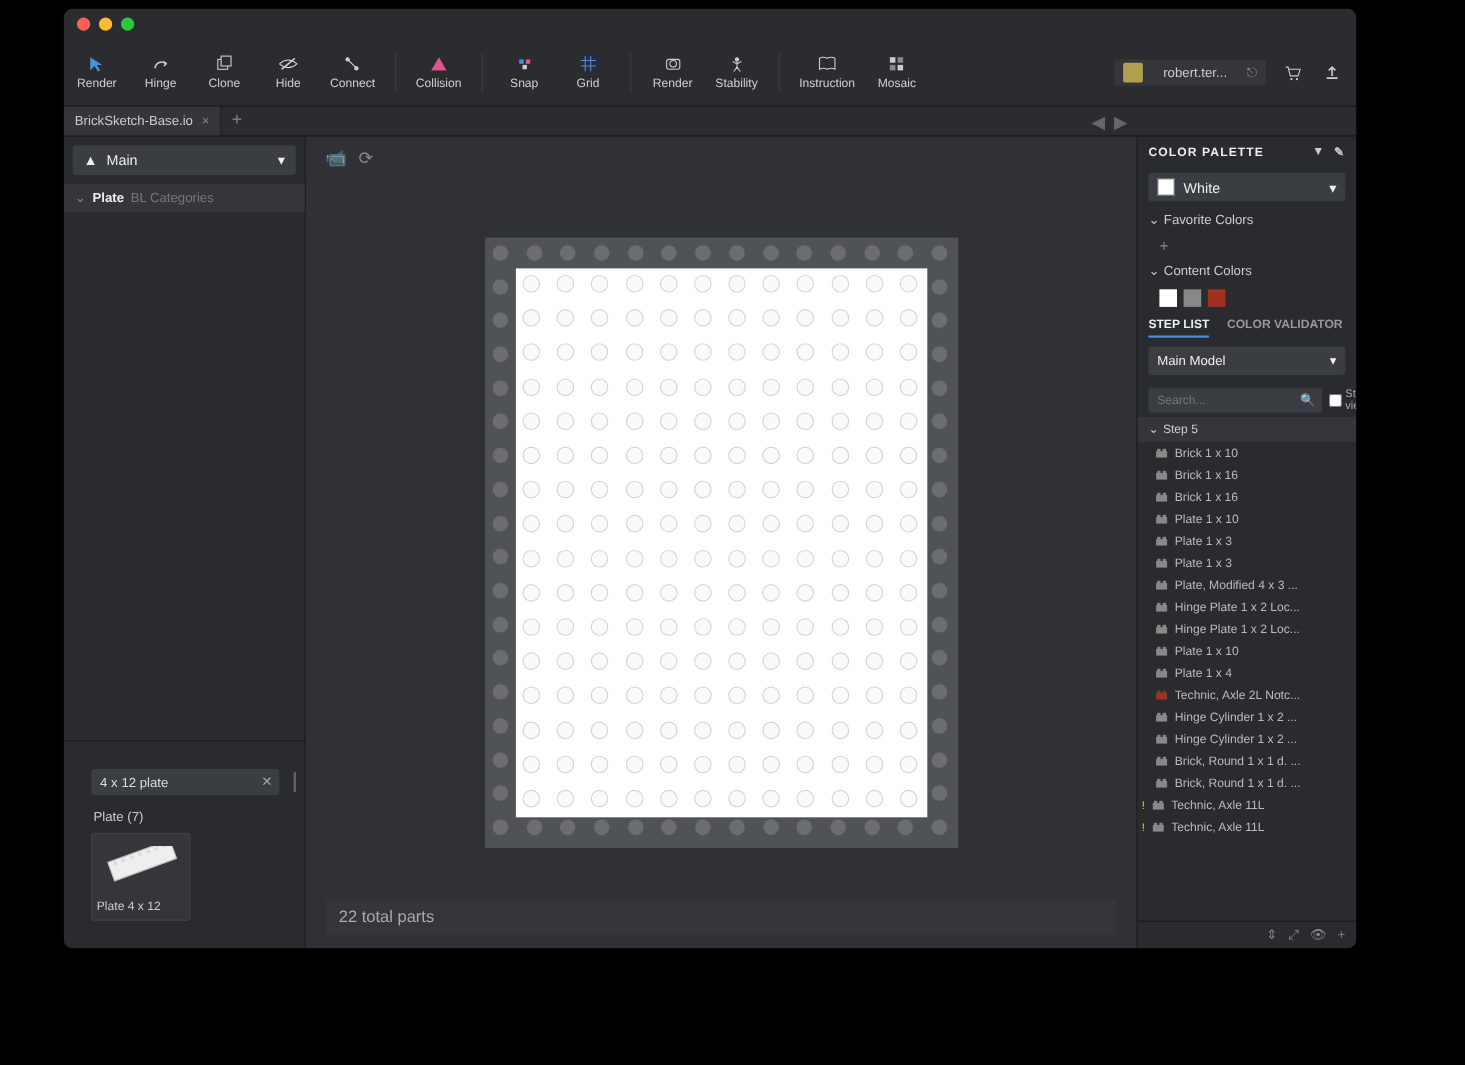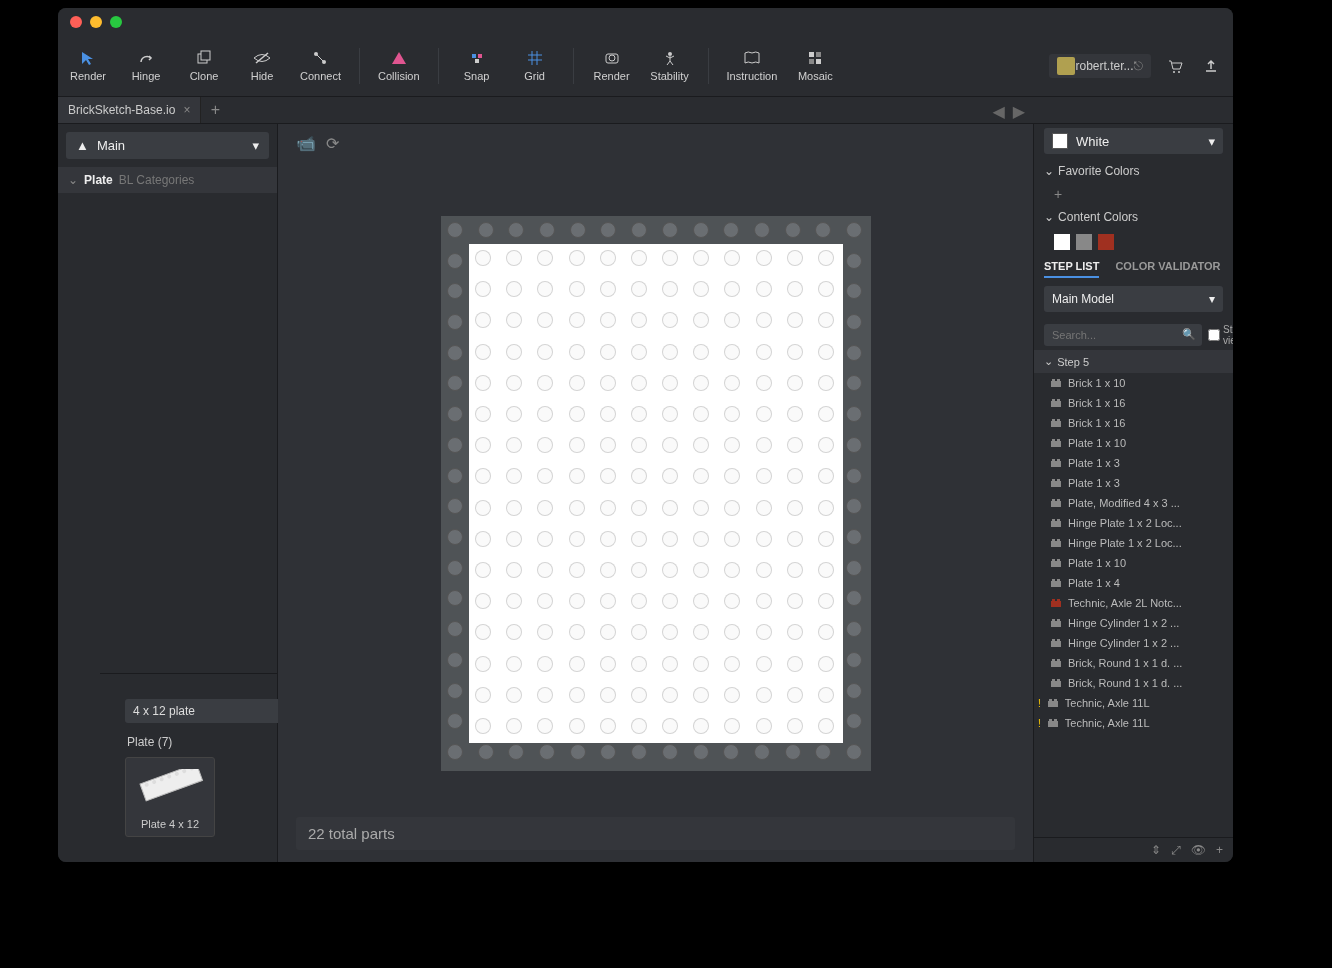--- a/index.html
+++ b/index.html
@@ -11,48 +11,48 @@
 .tl.red { background: #ff5f57; }
 .tl.yel { background: #febc2e; }
 .tl.grn { background: #28c840; }
 .title { position: absolute; left: 0; right: 0; text-align: center; color: #ccc; font-size: 13px; font-weight: 600; }
 .toolbar { height: 60px; background: #2a2c30; display: flex; align-items: center; padding: 0 10px; gap: 18px; }
 .tool { display: flex; flex-direction: column; align-items: center; color: #d0d0d0; font-size: 11px; gap: 4px; cursor: pointer; min-width: 40px; }
 .tool .ticon { width: 18px; height: 16px; display: flex; align-items: center; justify-content: center; }
 .tool-sep { width: 1px; height: 36px; background: #3a3d42; }
 .spacer { flex: 1; }
 .user-area { display: flex; align-items: center; gap: 12px; color: #ccc; font-size: 12px; }
-.user-chip { display: flex; align-items: center; gap: 0; background: #34363b; padding: 3px 8px; border-radius: 3px; }
+.user-chip { display: flex; align-items: center; gap: 18px; background: #34363b; padding: 3px 8px; border-radius: 3px; }
 .avatar { width: 18px; height: 18px; background: #b0a050; border-radius: 2px; }
 .iconbtn { width: 24px; height: 24px; display: flex; align-items: center; justify-content: center; cursor: pointer; }
 .tabbar { height: 28px; background: #2a2c30; border-top: 1px solid #1a1b1e; border-bottom: 1px solid #1a1b1e; display: flex; align-items: stretch; }
 .filetab { display: flex; align-items: center; padding: 0 10px; background: #34363b; color: #ccc; font-size: 12px; gap: 8px; border-right: 1px solid #222; }
 .filetab .x { color: #888; }
 .newtab { width: 28px; display: flex; align-items: center; justify-content: center; color: #888; cursor: pointer; }
 .content { flex: 1; display: flex; overflow: hidden; }
 .left { width: 220px; background: #292b2f; display: flex; flex-direction: column; border-right: 1px solid #1a1b1e; }
 .main-sel { margin: 8px; background: #3a3d42; color: #eee; font-size: 13px; padding: 6px 10px; border-radius: 3px; display: flex; align-items: center; justify-content: space-between; }
 .shapes-row { padding: 6px 10px; font-size: 12px; background: #34363b; display: flex; align-items: center; gap: 6px; }
 .shapes-row .active { color: #eee; font-weight: 600; }
 .shapes-row .dim { color: #777; }
 .plate-row { padding: 8px 10px; display: flex; align-items: center; gap: 8px; color: #ccc; font-size: 12px; }
 .plate-icon { width: 18px; height: 10px; background: #aaa; transform: skewY(-15deg); }
 .left-gap { flex: 1; }
-.browser { border-top: 1px solid #1a1b1e; padding: 25px; margin-left: 42px; }
+.browser { border-top: 1px solid #1a1b1e; padding: 25px; }
 .search-row { display: flex; align-items: center; gap: 6px; margin-bottom: 8px; }
 .search-input { flex: 1; background: #3a3d42; border: none; color: #ddd; font-size: 12px; padding: 5px 8px; border-radius: 3px; }
 .search-input::placeholder { color: #888; }
 .viewbtn { width: 18px; height: 18px; display: flex; align-items: center; justify-content: center; cursor: pointer; }
 .viewbtn.white { background: #fff; }
 .viewbtn.none { border: 1px solid #666; position: relative; }
 .viewbtn.none::after { content: ''; position: absolute; width: 140%; height: 1px; background: #888; transform: rotate(45deg); }
 .viewbtn.grid-ico { display: grid; grid-template-columns: 1fr 1fr 1fr; gap: 1px; }
 .viewbtn.grid-ico div { background: #aaa; }
 .result-label { color: #ccc; font-size: 12px; padding: 4px 2px; }
-.thumb { width: 90px; background: #34363b; border: 1px solid #444; border-radius: 3px; padding: 6px 4px; text-align: center; margin-top: 4px; }
+.thumb { width: 90px; background: #34363b; border: 1px solid #444; border-radius: 3px; padding: 6px 4px; margin-top: 4px; }
 .thumb-img { height: 50px; display: flex; align-items: center; justify-content: center; }
 .thumb-label { color: #ccc; font-size: 11px; margin-top: 4px; }
 .center { flex: 1; background: #2f3136; position: relative; display: flex; align-items: center; justify-content: center; }
 .center-tools { position: absolute; top: 10px; left: 18px; display: flex; gap: 10px; }
 .center-tools .cbtn { color: #888; cursor: pointer; }
 .canvas-wrap { width: 430px; height: 555px; background: #4f5356; position: relative; }
 .inner-white { position: absolute; left: 28px; top: 28px; right: 28px; bottom: 28px; background: #fff; }
 .stud { width: 16px; height: 16px; border: 1px solid rgba(0,0,0,0.15); border-radius: 50%; display: inline-block; }
 .stud.gray { background: #6a6e72; border-color: #555; }
 .status { position: absolute; bottom: 12px; left: 18px; right: 18px; background: #34363b; color: #aaa; font-size: 15px; padding: 8px 12px; border-radius: 3px; }
@@ -553,20 +553,27 @@
           <span class="stud" style="position:absolute;left:252.75px;top:502.40625px;background:#fafafa;"></span>
           <span class="stud" style="position:absolute;left:283.9166666666667px;top:502.40625px;background:#fafafa;"></span>
           <span class="stud" style="position:absolute;left:315.0833333333333px;top:502.40625px;background:#fafafa;"></span>
           <span class="stud" style="position:absolute;left:346.25px;top:502.40625px;background:#fafafa;"></span>
           <span class="stud" style="position:absolute;left:377.4166666666667px;top:502.40625px;background:#fafafa;"></span>
         </div>
       <div class="status">22 total parts</div>
     </div>
 
     <div class="right">
+      <div class="palette-hdr">
+        <span>COLOR PALETTE</span>
+        <div class="picons">
+          <span style="color:#ccc;">▼</span>
+          <span style="color:#ccc;">✎</span>
+        </div>
+      </div>
       <div class="color-sel">
         <div class="swatch"></div>
         <span style="flex:1;">White</span>
         <span>▾</span>
       </div>
       <div class="section-hdr">
         <span>⌄</span>
         <span>Favorite Colors</span>
       </div>
       <div class="fav-add">+</div>

